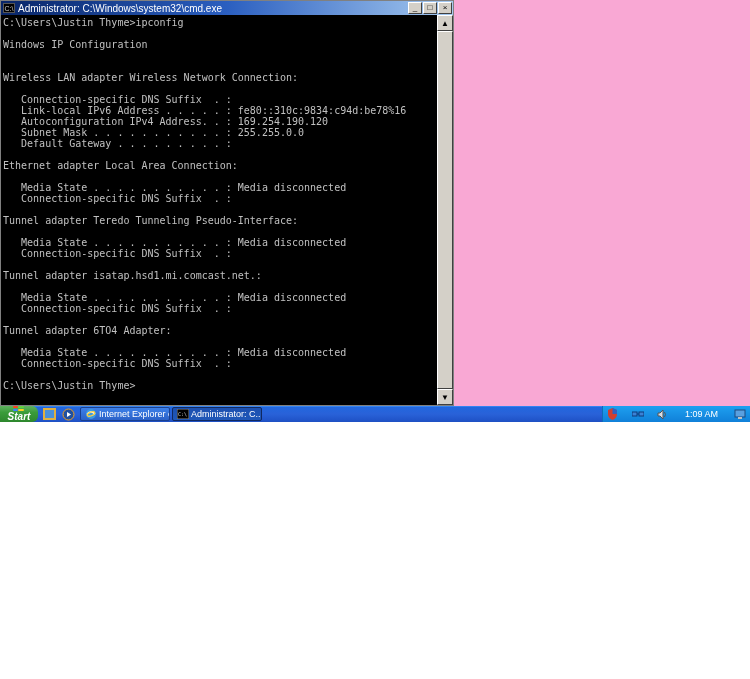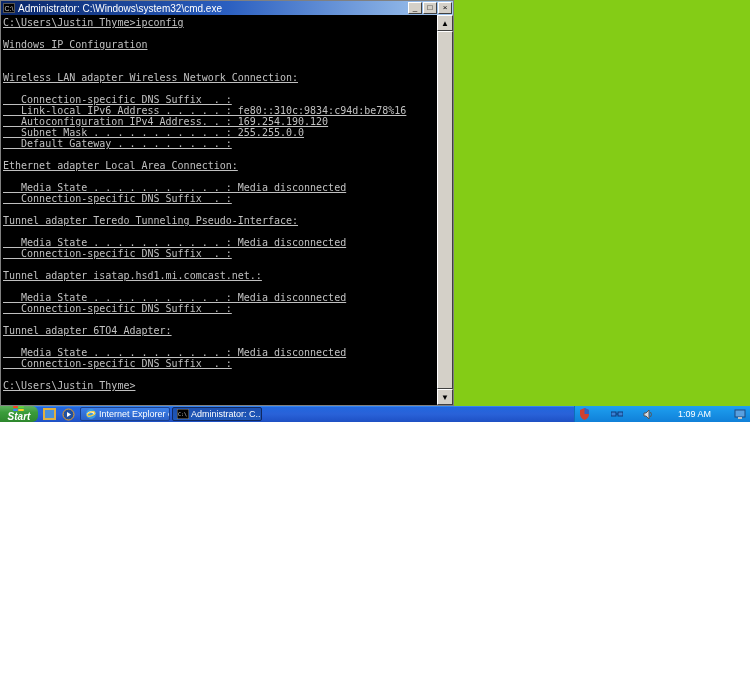--- a/index.html
+++ b/index.html
@@ -8,21 +8,21 @@
       height: 679px;
       background: #fff;
       font-family: Tahoma, sans-serif;
       font-size: 11px;
       overflow: hidden;
       position: relative;
     }
     .desktop-top {
       width: 750px;
       height: 516px;
-      background: #84cc16;
+      background: #f9a8d4;
       position: relative;
     }
     .cmd-window {
       position: absolute;
       top: 0;
       left: 0;
       width: 454px;
       height: 406px;
       background: #000;
       border: 1px solid #808080;
@@ -85,21 +85,20 @@
     .cmd-content {
       flex: 1;
       background: #000;
       color: #c0c0c0;
       font-family: 'Lucida Console', 'Consolas', monospace;
       font-size: 10px;
       line-height: 11px;
       padding: 2px;
       white-space: pre;
       overflow: hidden;
-      text-decoration: underline;
     }
     .cmd-scrollbar {
       width: 16px;
       background: #d4d0c8;
       display: flex;
       flex-direction: column;
     }
     .scroll-btn {
       height: 16px;
       background: #d4d0c8;
@@ -209,21 +208,21 @@
       display: flex;
       align-items: center;
       justify-content: center;
     }
     .systray {
       margin-left: auto;
       background: linear-gradient(to bottom, #1ea0f0, #1080d8);
       display: flex;
       align-items: center;
       padding: 0 4px;
-      gap: 20px;
+      gap: 13px;
       border-left: 1px solid #0d6db8;
     }
     .tray-icon {
       width: 12px;
       height: 12px;
       display: flex;
       align-items: center;
       justify-content: center;
       font-size: 10px;
     }

